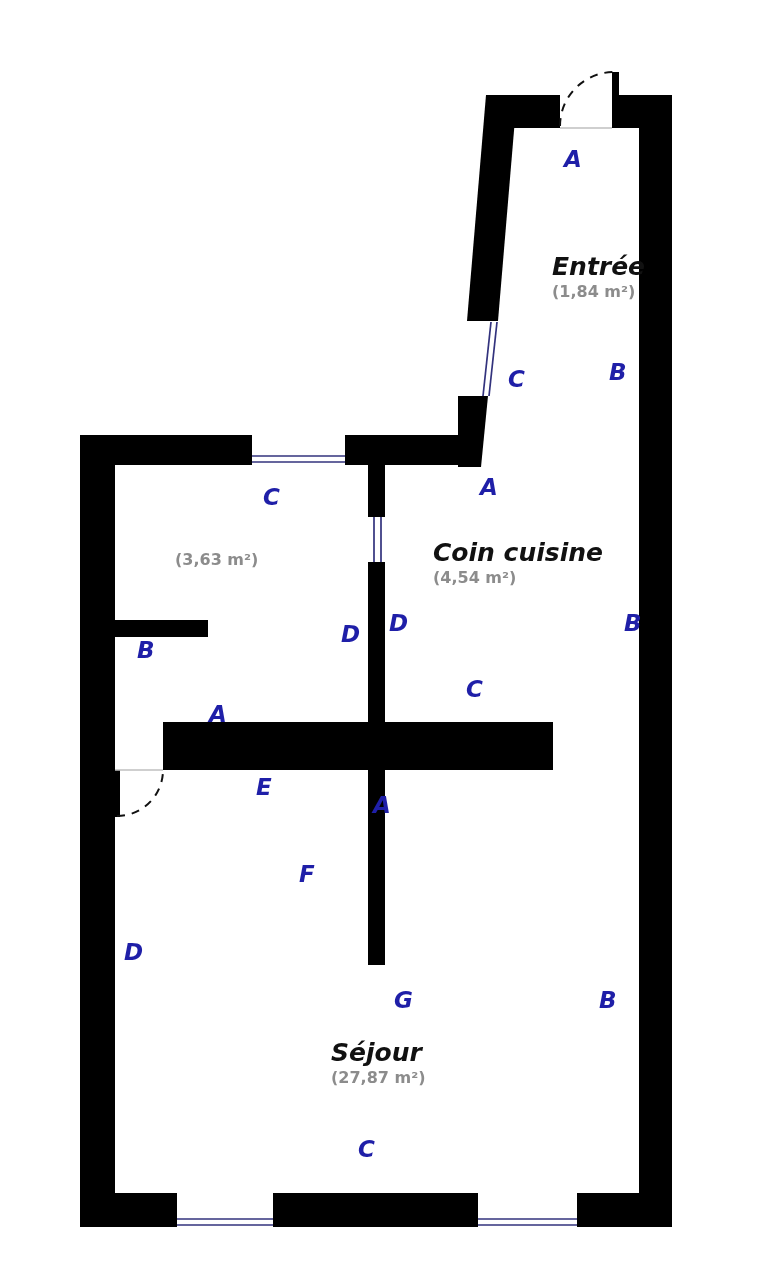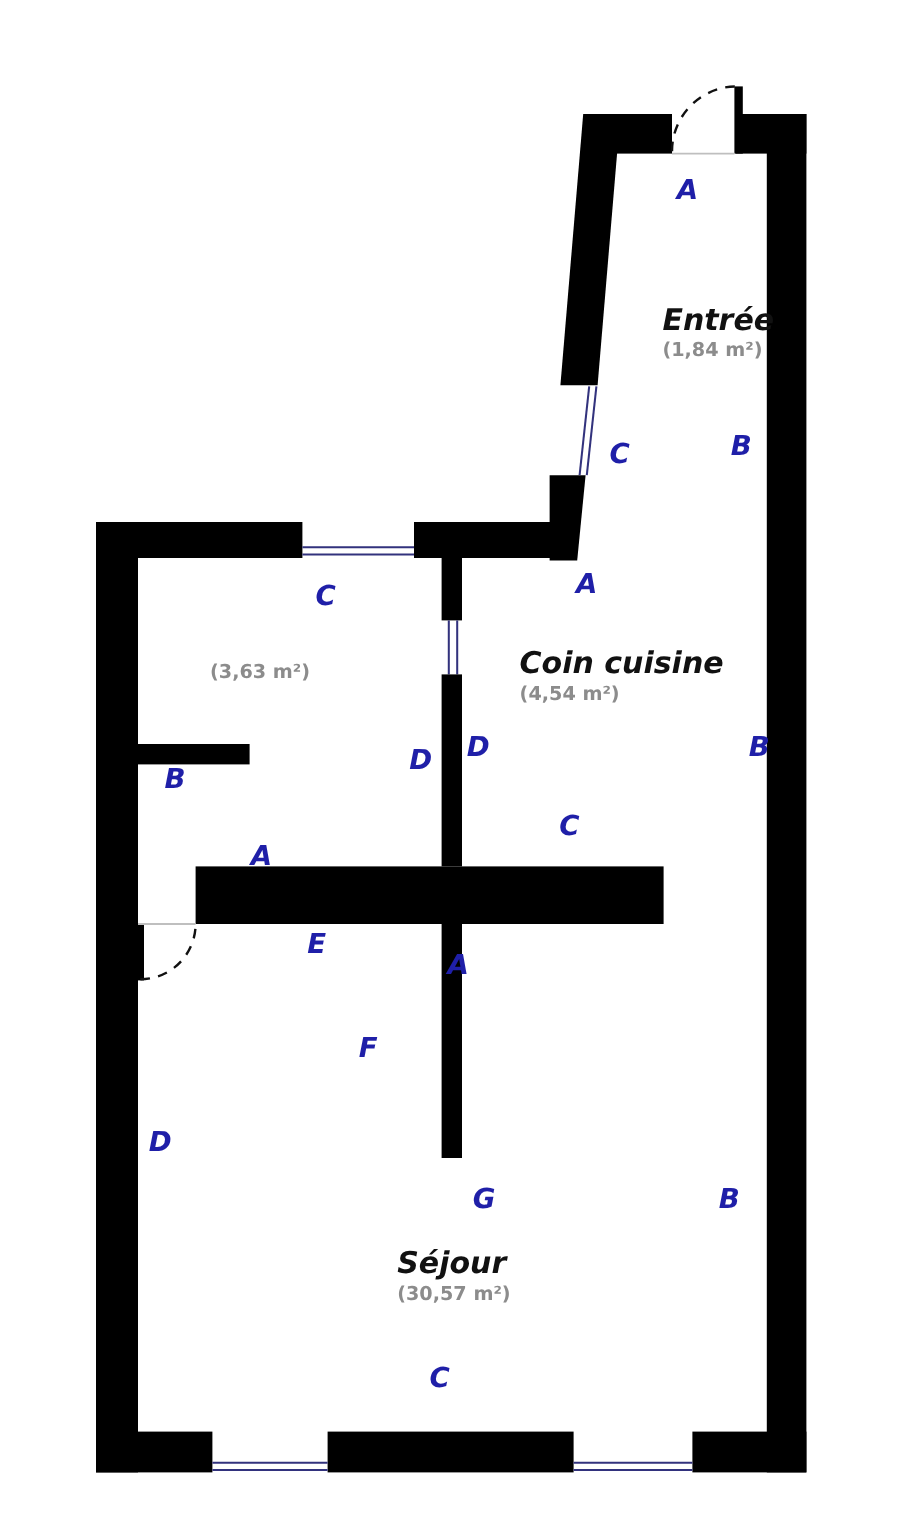--- a/index.html
+++ b/index.html
@@ -119,16 +119,16 @@
     <div class="room-area">(3,63 m²)</div>
   </div>
 
   <div class="room-label" style="left:433px;top:538px">
     <div class="room-name">Coin cuisine</div>
     <div class="room-area">(4,54 m²)</div>
   </div>
 
   <div class="room-label" style="left:331px;top:1038px">
     <div class="room-name">Séjour</div>
-    <div class="room-area">(30,57 m²)</div>
+    <div class="room-area">(27,87 m²)</div>
   </div>
 
 </div>
 
 </body></html>

